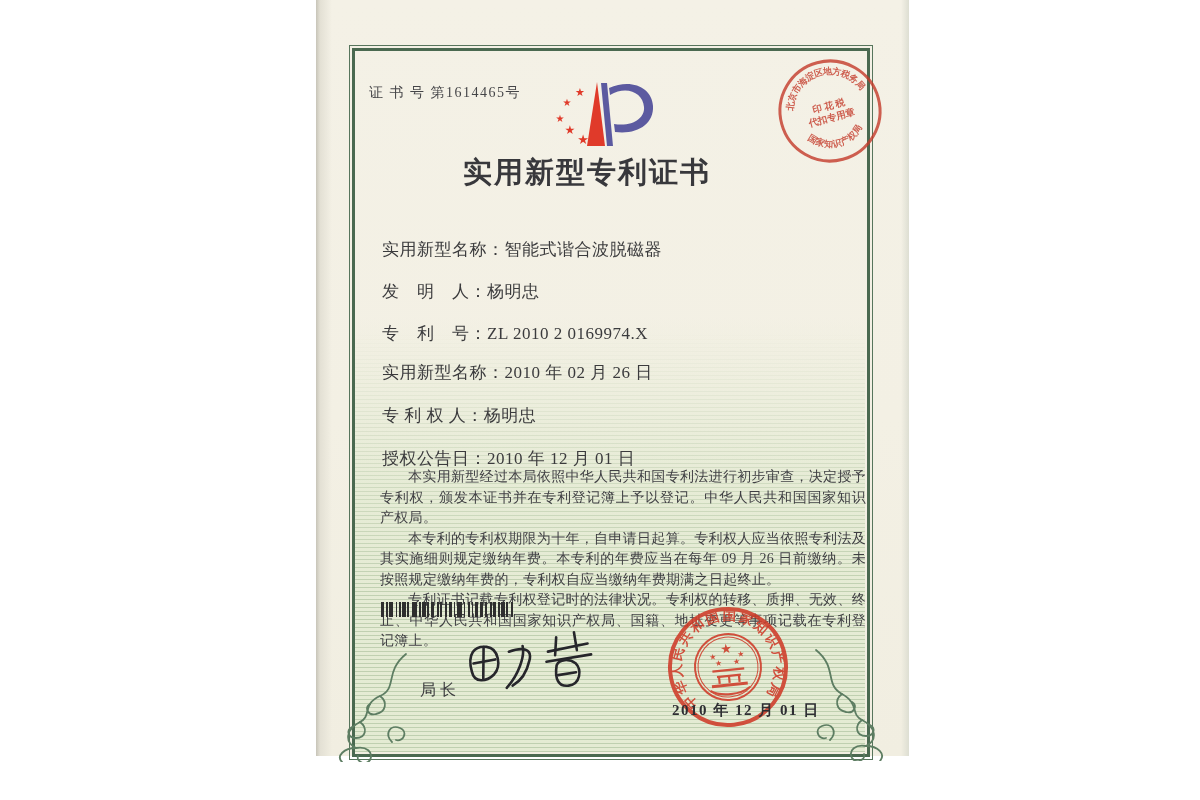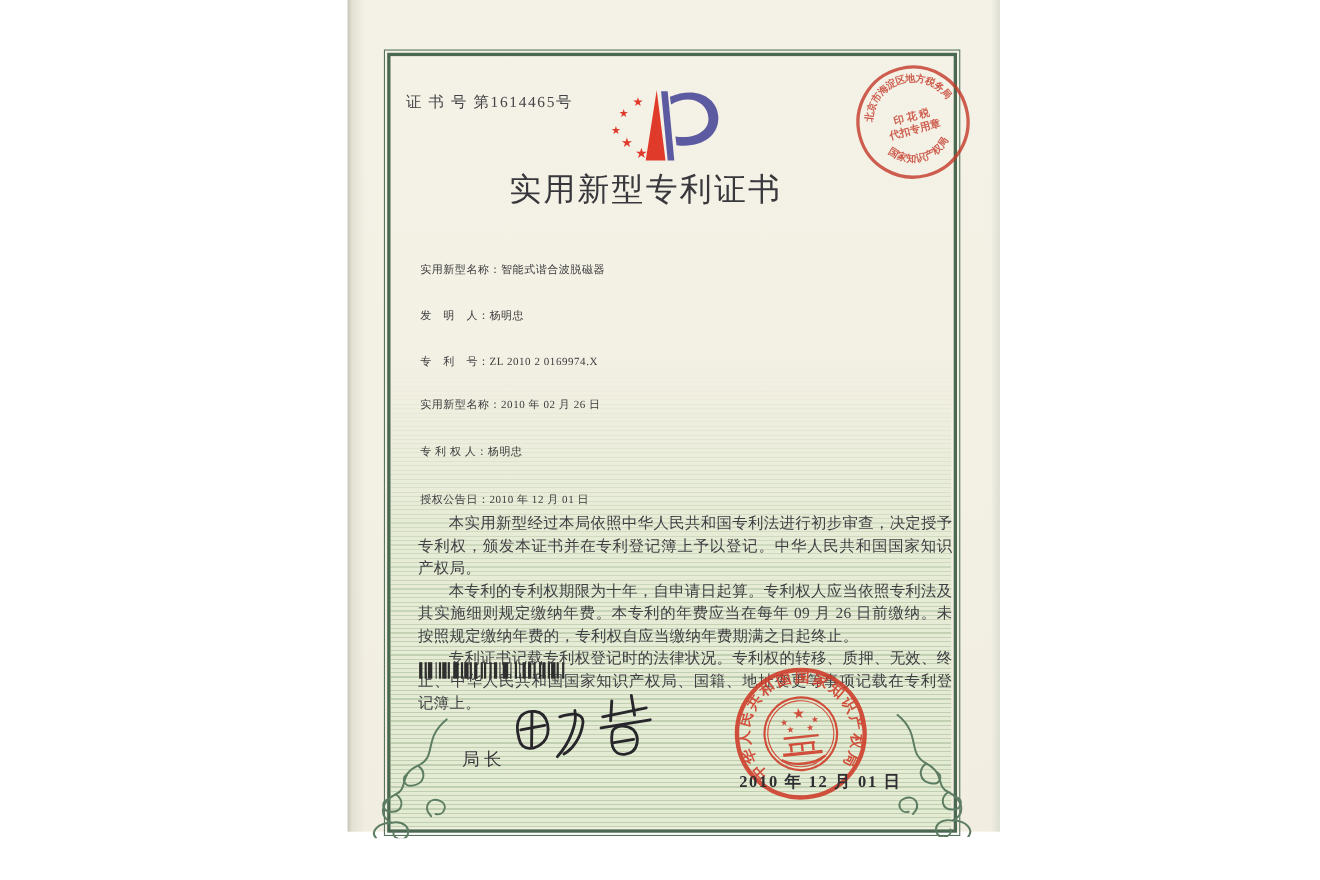--- a/index.html
+++ b/index.html
@@ -17,22 +17,22 @@
   .guilloche{position:absolute;left:39px;top:51px;width:510px;height:701px;z-index:1;
          background:linear-gradient(180deg,rgba(231,237,217,0) 38%,rgba(226,234,209,.75) 62%,#e4ebd3 100%);}
   .guilloche::after{content:'';position:absolute;inset:0;
          background:repeating-linear-gradient(180deg,rgba(132,164,118,.38) 0 1px,rgba(0,0,0,0) 1px 4px);
          -webkit-mask-image:linear-gradient(180deg,transparent 0 40%,rgba(0,0,0,.55) 60%,#000 78%);
          mask-image:linear-gradient(180deg,transparent 0 40%,rgba(0,0,0,.55) 60%,#000 78%);}
   .content{position:absolute;inset:0;z-index:3;color:#3c3c3e;}
   .cert-number{position:absolute;left:53px;top:84px;font-size:14px;letter-spacing:1.5px;color:#454548;}
   .logo{position:absolute;left:240px;top:76px;width:104px;height:80px;}
   .title{position:absolute;left:71px;top:153px;width:400px;text-align:center;
-         font-size:29px;font-weight:400;letter-spacing:2px;color:#38383c;white-space:nowrap;}
-  .field{position:absolute;left:66px;font-size:10px;letter-spacing:.5px;color:#3b3b3d;white-space:nowrap;text-align:center;}
+         font-size:29px;font-weight:700;letter-spacing:2px;color:#38383c;white-space:nowrap;}
+  .field{position:absolute;left:66px;font-size:17px;letter-spacing:.5px;color:#3b3b3d;white-space:nowrap;text-align:center;}
   .f0{top:238px}.f1{top:280px}.f2{top:322px}.f3{top:361px}.f4{top:404px}.f5{top:447px}
   .body-text{position:absolute;left:64px;top:467px;width:486px;font-size:14px;line-height:20.5px;
          letter-spacing:.3px;text-align:justify;color:#3f3f43;}
   .body-text p{margin:0;text-indent:2em;}
   .barcode{position:absolute;left:65px;top:602px;width:182px;height:15px;}
   .sig-label{position:absolute;left:104px;top:680px;font-size:16px;letter-spacing:4px;color:#3a3a3d;}
   .sig{position:absolute;left:138px;top:630px;width:175px;height:85px;transform:rotate(-3deg);}
   .seal-bottom{position:absolute;left:342px;top:597px;width:140px;height:140px;opacity:.88;
          transform:rotate(-6deg);}
   .seal-date{position:absolute;left:356px;top:701px;font-size:15px;font-weight:700;

